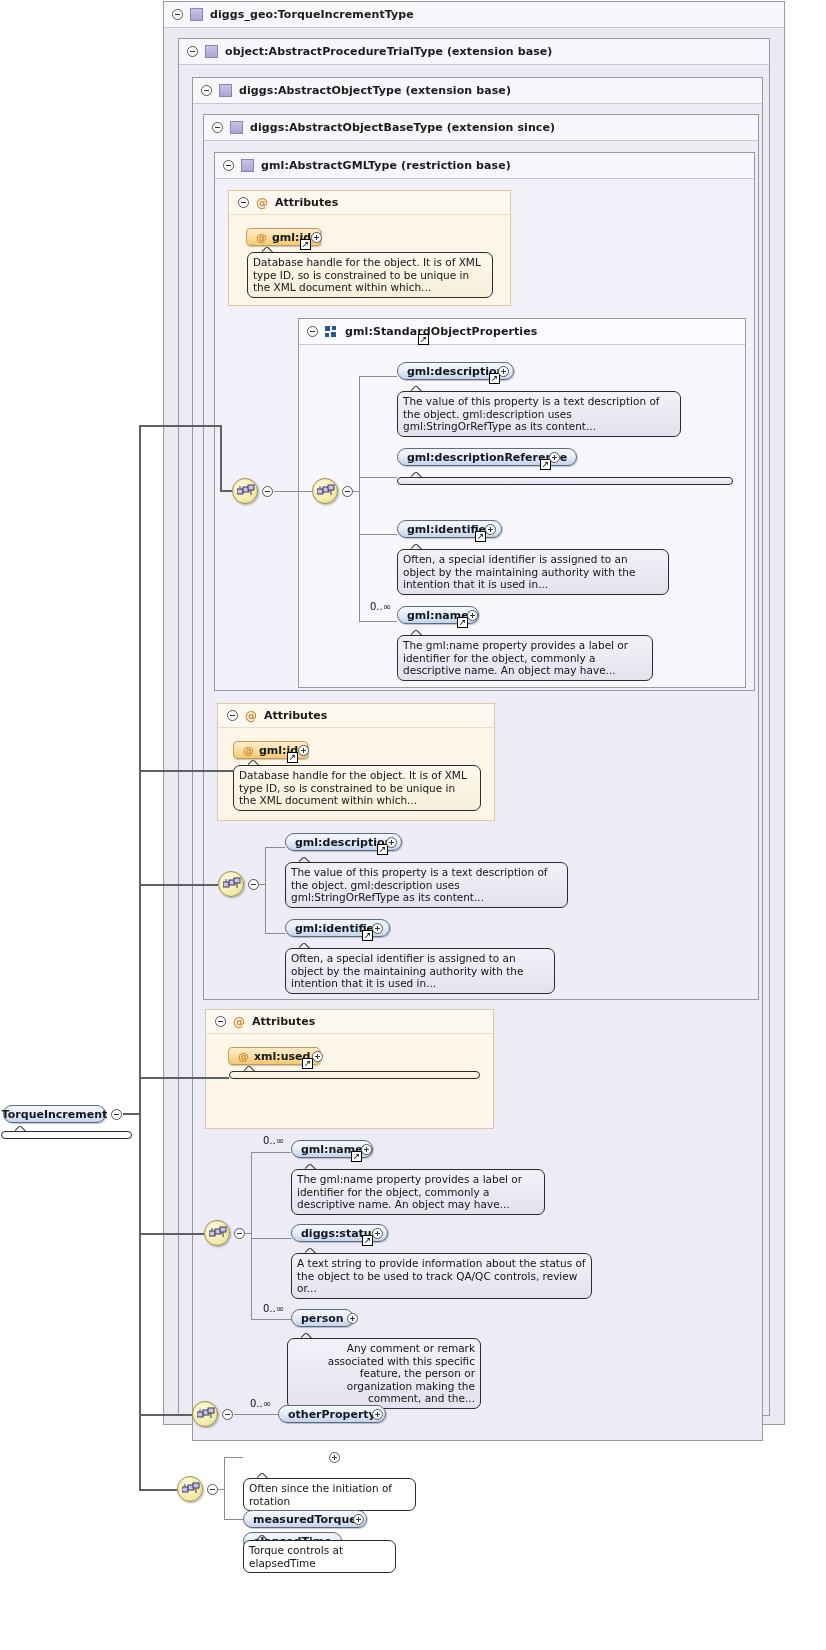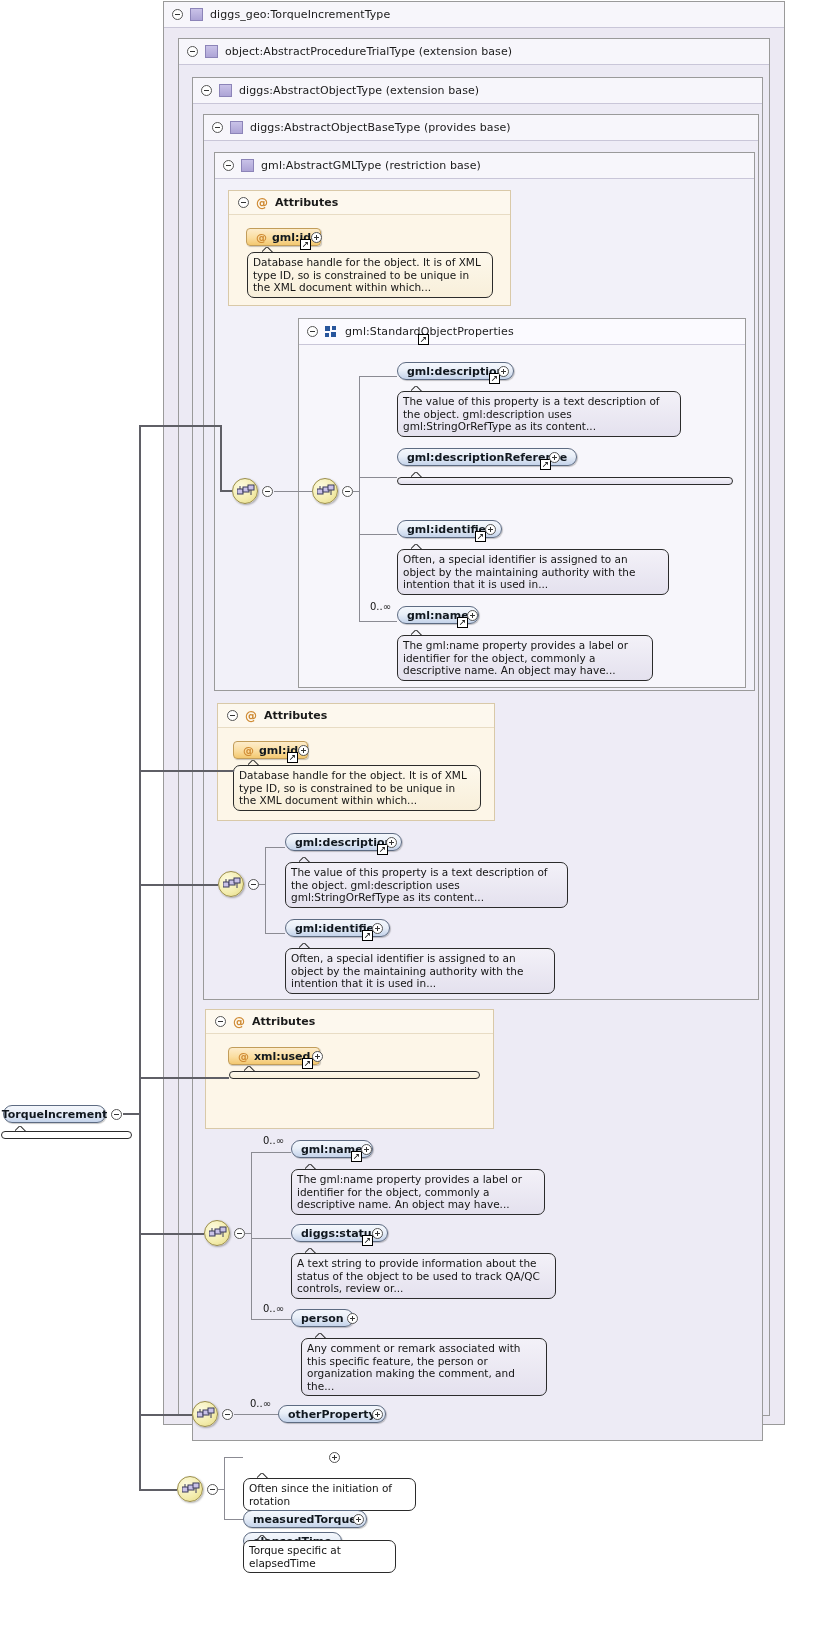--- a/index.html
+++ b/index.html
@@ -26,21 +26,21 @@
     gap: 7px;
     padding-left: 8px;
     background: #f7f6fb;
     border-bottom: 1px solid #c9c6d8;
   }
   .typebox.lvl0 { background:#ece9f3; }
   .typebox.lvl1 { background:#eceaf4; }
   .typebox.lvl2 { background:#edebf5; }
   .typebox.lvl3 { background:#eeecf6; }
   .typebox.lvl4 { background:#f2f1f9; }
-  .tb-title { font-weight: normal; font-size: 11px; letter-spacing:.1px; }
+  .tb-title { font-weight: bold; font-size: 11px; letter-spacing:.1px; }
 
   
   .toggle {
     width: 11px; height: 11px; border-radius: 50%;
     border: 1px solid #555; background: #fff;
     position: relative; flex: 0 0 auto; cursor: pointer;
   }
   .toggle::before {
     content:""; position:absolute; left:2px; top:4px;
     width:5px; height:1px; background:#333;
@@ -184,21 +184,21 @@
     <span class="toggle"></span>
     <span class="ct-icon"></span>
     <span class="tb-title">diggs:AbstractObjectType (extension base)</span>
   </div>
 </div>
 
 <div class="typebox lvl3" style="left:203px; top:114px; width:556px; height:886px;">
   <div class="tb-header">
     <span class="toggle"></span>
     <span class="ct-icon"></span>
-    <span class="tb-title">diggs:AbstractObjectBaseType (provides base)</span>
+    <span class="tb-title">diggs:AbstractObjectBaseType (extension since)</span>
   </div>
 </div>
 
 <div class="typebox lvl4" style="left:214px; top:152px; width:541px; height:539px;">
   <div class="tb-header">
     <span class="toggle"></span>
     <span class="ct-icon"></span>
     <span class="tb-title">gml:AbstractGMLType (restriction base)</span>
   </div>
 </div>
@@ -400,31 +400,31 @@
 <div class="bubble" style="left:291px; top:1169px; width:254px;">
   <span class="tail" style="left:13px;"></span>
   <span>The gml:name property provides a label or identifier for the object, commonly a descriptive name. An object may have...</span>
 </div>
 
 <div class="node" style="left:291px; top:1224px;">
   <span>diggs:status</span>
 </div>
 <div class="jump" style="left:362px; top:1235px;"></div>
 <div class="toggle plus" style="position:absolute; left:372px; top:1228px;"></div>
-<div class="bubble" style="left:291px; top:1253px; width:265px;">
+<div class="bubble" style="left:291px; top:1253px; width:301px;">
   <span class="tail" style="left:13px;"></span>
   <span>A text string to provide information about the status of the object to be used to track QA/QC controls, review or...</span>
 </div>
 
 <div class="occ" style="left:263px; top:1303px;">0..∞</div>
 <div class="node" style="left:291px; top:1309px;">
   <span>person</span>
 </div>
 <div class="toggle plus" style="position:absolute; left:347px; top:1313px;"></div>
-<div class="bubble" style="left:301px; top:1338px; width:246px;">
+<div class="bubble" style="left:287px; top:1338px; width:194px;text-align:right;">
   <span class="tail" style="left:13px;"></span>
   <span>Any comment or remark associated with this specific feature, the person or organization making the comment, and the...</span>
 </div>
 
 <div class="seq" style="left:192px; top:1401px;">
   <svg width="18" height="15" viewBox="0 0 18 15">
     <rect x="0" y="5" width="6" height="5" fill="#c9c2e8" stroke="#3a3a5a" stroke-width="1"></rect>
     <rect x="6" y="3" width="6" height="5" fill="#c9c2e8" stroke="#3a3a5a" stroke-width="1"></rect>
     <rect x="11" y="1" width="6" height="5" fill="#c9c2e8" stroke="#3a3a5a" stroke-width="1"></rect>
     <line x1="3" y1="5" x2="3" y2="2" stroke="#3a3a5a"></line>
@@ -462,21 +462,21 @@
   <span class="tail" style="left:13px;"></span>
   <span>Often since the initiation of rotation</span>
 </div>
 
 <div class="node" style="left:243px; top:1510px;">
   <span>measuredTorque</span>
 </div>
 <div class="toggle plus" style="position:absolute; left:353px; top:1514px;"></div>
 <div class="bubble plain" style="left:243px; top:1540px; width:153px;">
   <span class="tail" style="left:13px;"></span>
-  <span>Torque specific at elapsedTime</span>
+  <span>Torque controls at elapsedTime</span>
 </div>
 
 <div class="node" style="left:3px; top:1105px; width:103px; top:1105px;">
   <span>TorqueIncrement</span>
 </div>
 <div class="toggle" style="position:absolute; left:111px; top:1109px;"></div>
 <div class="bubble plain" style="left:1px; top:1131px; width:131px;">
   <span class="tail" style="left:13px;"></span>
 </div>
 

